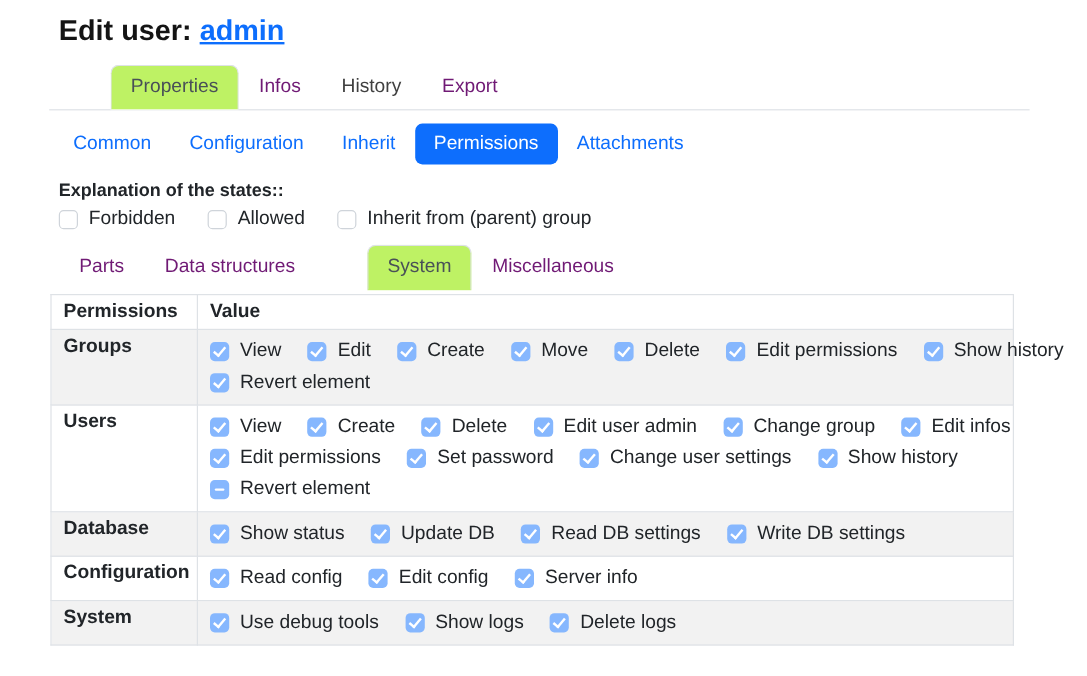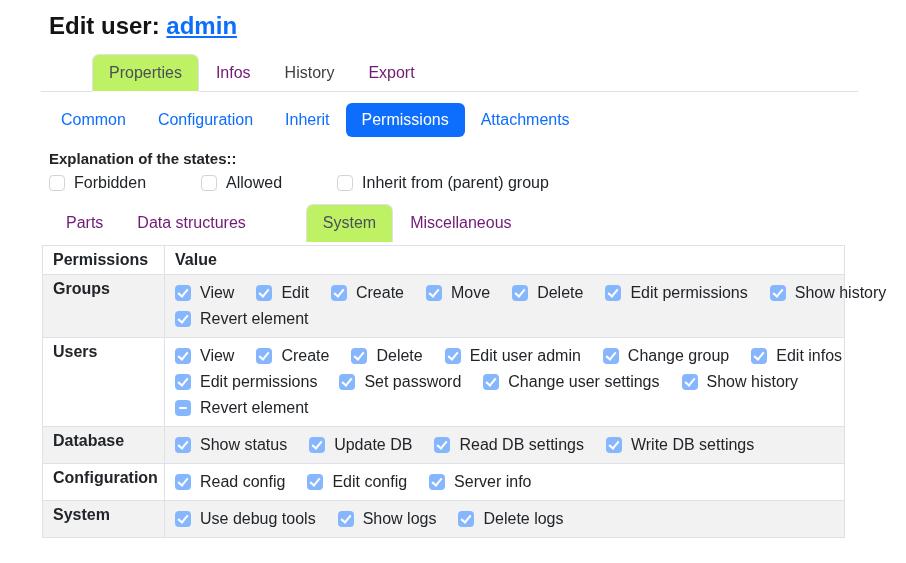--- a/index.html
+++ b/index.html
@@ -26,21 +26,21 @@
   .tabs2 .tab-link.active { border-color:#dee2e6 #dee2e6 transparent; }
 
   
   .pills { display:flex; padding-left:4px; margin-top:11px; }
   .pill { display:block; padding:8px 16px; color:#0d6efd; border-radius:6px; text-decoration:none; cursor:pointer; }
   .pill.active { background:#0d6efd; color:#fff; }
 
   
   .legend { margin:13px 8px 0 8px; }
   .legend-heading { font-size:15px; font-weight:700; margin-bottom:7px; }
-  .legend-items { display:flex; align-items:center;gap:28px; }
+  .legend-items { display:flex; align-items:center; }
   .legend-item { display:inline-flex; align-items:center; margin-right:27px; }
 
   
   .cb { width:16px; height:16px; border-radius:4px; margin-right:9px; position:relative; flex:none; cursor:pointer; }
   .cb.unchecked { background:#fff; border:1px solid #cfd4da; }
   .cb.checked, .cb.indeterminate { background:#86b7fe; }
   .cb.checked::after { content:""; position:absolute; left:5px; top:2px; width:4px; height:8px;
                        border-right:2px solid #fff; border-bottom:2px solid #fff; transform:rotate(40deg); }
   .cb.indeterminate::after { content:""; position:absolute; left:4px; top:7px; width:8px; height:2px;
                              background:#fff; border-radius:1px; }

